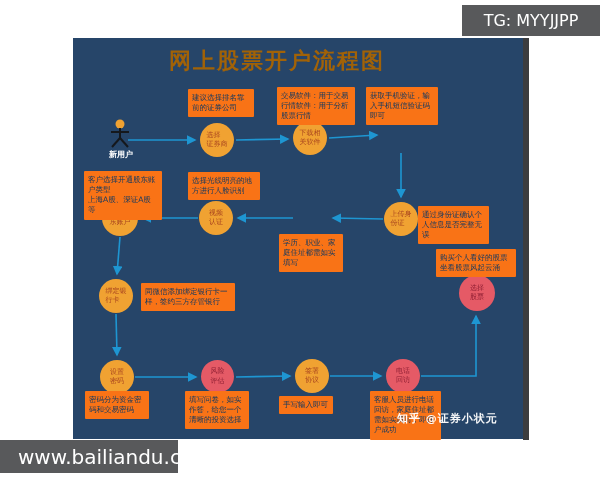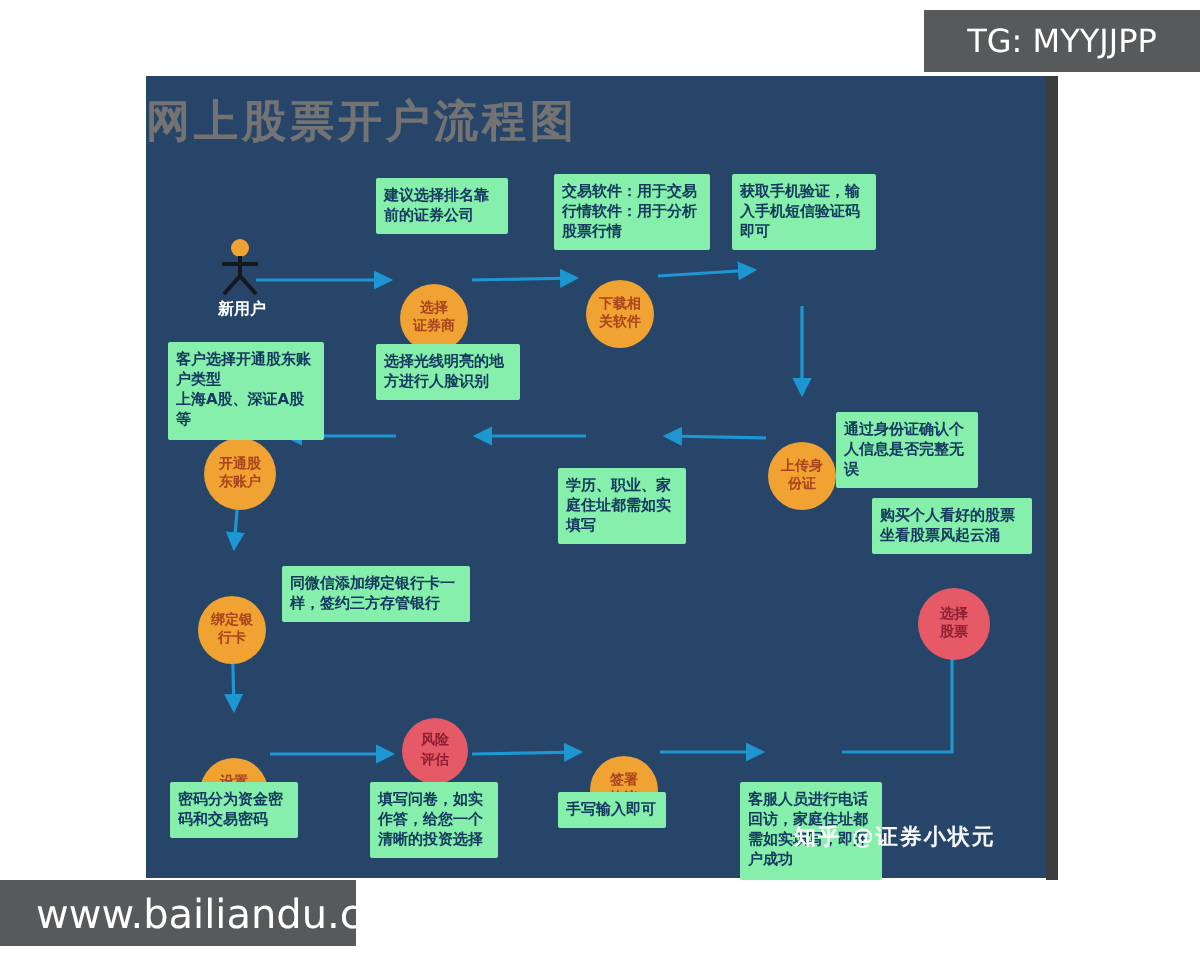--- a/index.html
+++ b/index.html
@@ -1,28 +1,28 @@
 <!DOCTYPE html>
 <html><head>
 <meta charset="utf-8">
 <style>
   html,body{margin:0;padding:0;background:#fff;}
   body{font-family:"DejaVu Sans","Liberation Sans",sans-serif;}
   .stage{position:relative;width:600px;height:480px;background:#fff;overflow:hidden;}
   .panel{position:absolute;left:73px;top:38px;width:450px;height:401px;background:#264569;}
   .panel-edge{position:absolute;left:523px;top:38px;width:6px;height:402px;background:#3c3d3f;}
-  .title{position:absolute;left:73px;top:46px;width:408px;text-align:left;
-         color:#737373;font-size:22px;font-weight:800;letter-spacing:2px;}
+  .title{position:absolute;left:73px;top:46px;width:408px;text-align:center;
+         color:#a16207;font-size:22px;font-weight:800;letter-spacing:2px;}
   .node{position:absolute;border-radius:50%;display:flex;align-items:center;justify-content:center;
-        text-align:center;white-space:pre-line;font-size:7px;line-height:1.3;font-weight:700;margin-top:19px;}
+        text-align:left;white-space:pre-line;font-size:7px;line-height:1.3;font-weight:400;}
   .node.orange{background:#f0a232;color:#a8441f;}
   .node.red{background:#e55a66;color:#8f1f33;}
   .node.pink{background:#ef8289;color:#a02536;}
-  .note{position:absolute;background:#86efac;color:#163a60;font-size:7.5px;line-height:1.35;
-        font-weight:700;padding:4px 4px;white-space:pre-line;border-radius:1px;}
+  .note{position:absolute;background:#f97316;color:#163a60;font-size:7.5px;line-height:1.35;
+        font-weight:400;padding:4px 4px;white-space:pre-line;border-radius:1px;}
   .actor-label{position:absolute;left:102px;top:149px;width:38px;text-align:center;
                color:#ffffff;font-size:8px;font-weight:700;}
   svg.arrows{position:absolute;left:0;top:0;pointer-events:none;}
   .badge{position:absolute;background:#58595b;color:#ffffff;display:flex;align-items:center;}
   .badge.tg{left:462px;top:5px;width:138px;height:31px;font-size:16px;justify-content:center;}
   .badge.site{left:0;top:440px;width:178px;height:33px;font-size:20px;padding-left:18px;box-sizing:border-box;}
   .watermark{position:absolute;left:397px;top:411px;color:rgba(255,255,255,0.96);
              font-size:11px;font-weight:600;letter-spacing:1px;}
 </style>
 </head>
@@ -66,30 +66,34 @@
       <polyline points="421,376 476,376 476,316" marker-end="url(#ah)"></polyline>
     </g>
   </svg>
 
   <div class="node orange" style="left:200px;top:123px;width:34px;height:34px">选择
 证券商</div>
   <div class="node orange" style="left:293px;top:121px;width:34px;height:34px">下载相
 关软件</div>
   <div class="node orange" style="left:384px;top:202px;width:34px;height:34px">上传身
 份证</div>
+  <div class="node orange" style="left:199px;top:201px;width:34px;height:34px">视频
+认证</div>
   <div class="node orange" style="left:102px;top:200px;width:36px;height:36px">开通股
 东账户</div>
   <div class="node orange" style="left:99px;top:279px;width:34px;height:34px">绑定银
 行卡</div>
   <div class="node orange" style="left:100px;top:360px;width:34px;height:34px">设置
 密码</div>
-  <div class="node red" style="left:201px;top:340px;width:33px;height:33px">风险
+  <div class="node red" style="left:201px;top:360px;width:33px;height:33px">风险
 评估</div>
   <div class="node orange" style="left:295px;top:359px;width:34px;height:34px">签署
 协议</div>
+  <div class="node red" style="left:386px;top:359px;width:34px;height:34px">电话
+回访</div>
   <div class="node red" style="left:459px;top:275px;width:36px;height:36px">选择
 股票</div>
 
   <div class="note" style="left:188px;top:89px;width:58px">建议选择排名靠前的证券公司</div>
   <div class="note" style="left:277px;top:87px;width:70px">交易软件：用于交易
 行情软件：用于分析股票行情</div>
   <div class="note" style="left:366px;top:87px;width:64px">获取手机验证，输入手机短信验证码即可</div>
   <div class="note" style="left:84px;top:171px;width:70px">客户选择开通股东账户类型
 上海A股、深证A股等</div>
   <div class="note" style="left:188px;top:172px;width:64px">选择光线明亮的地方进行人脸识别</div>

